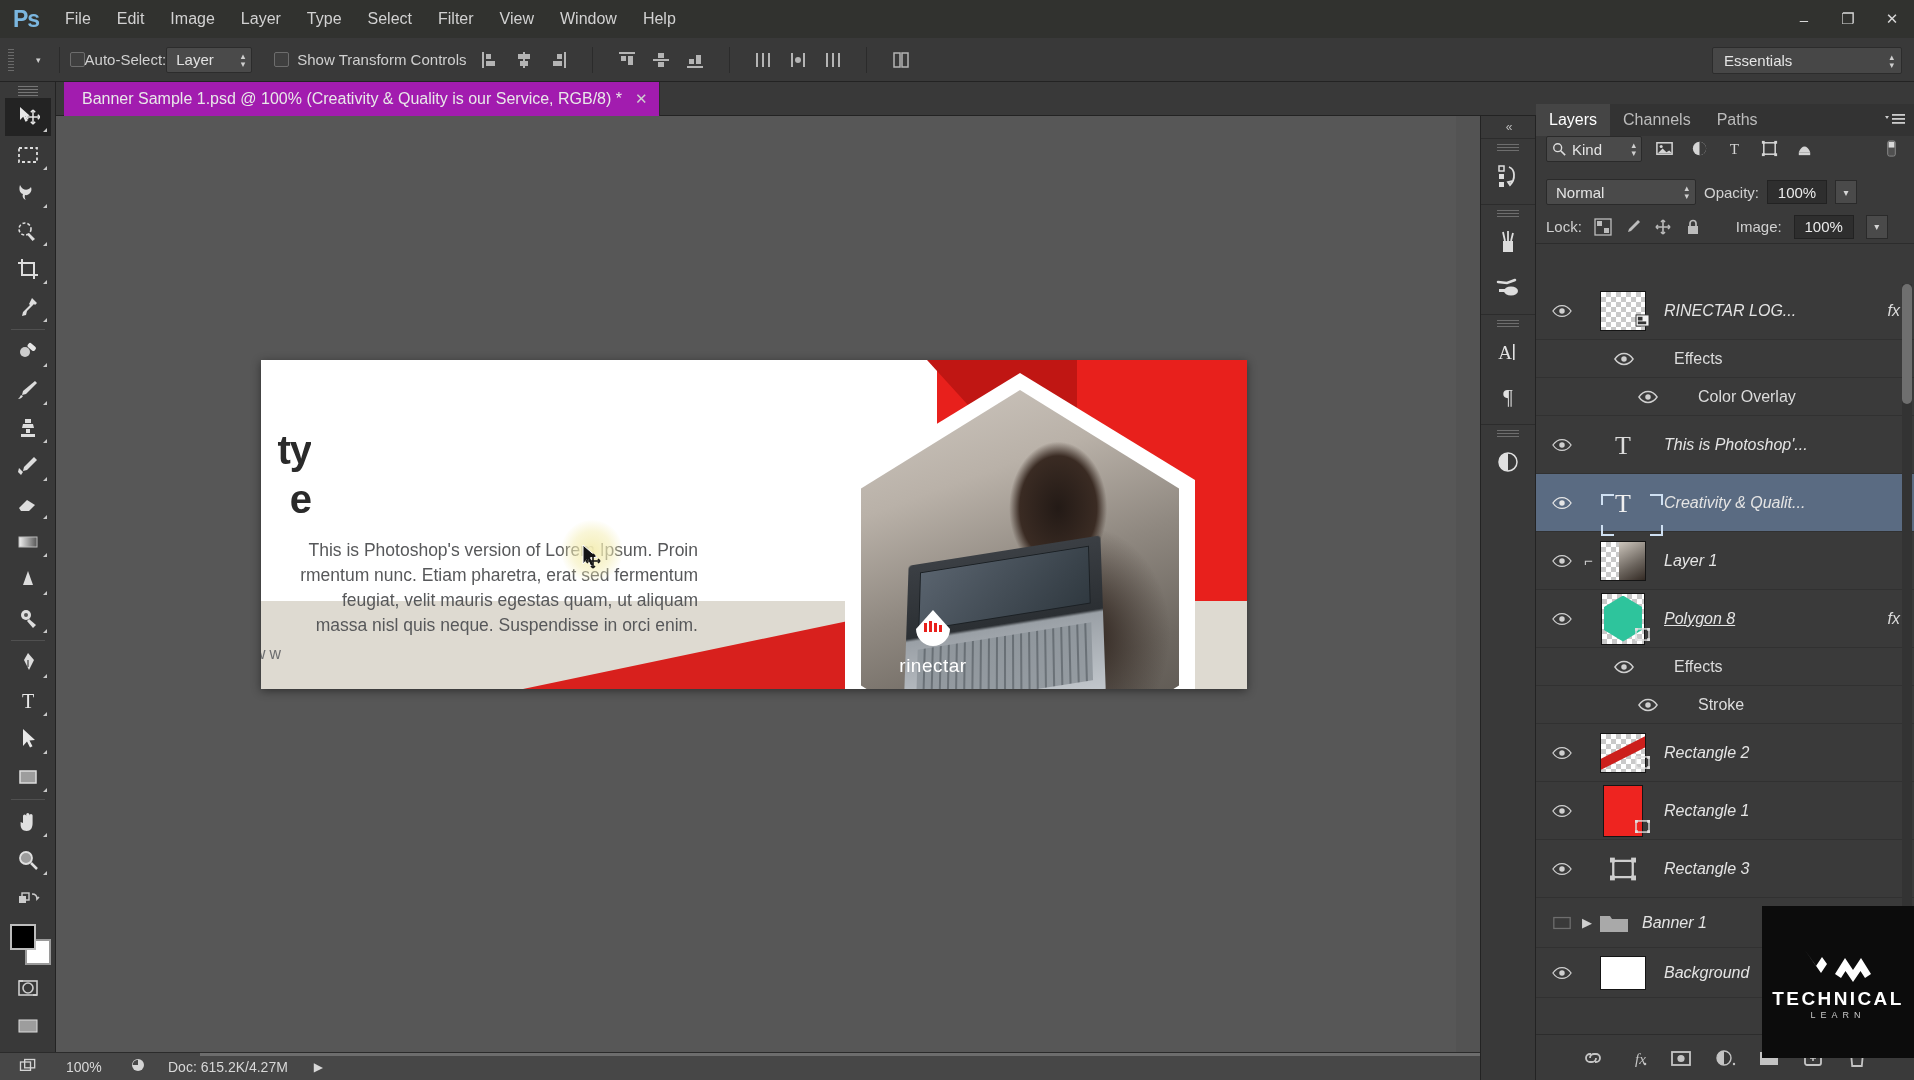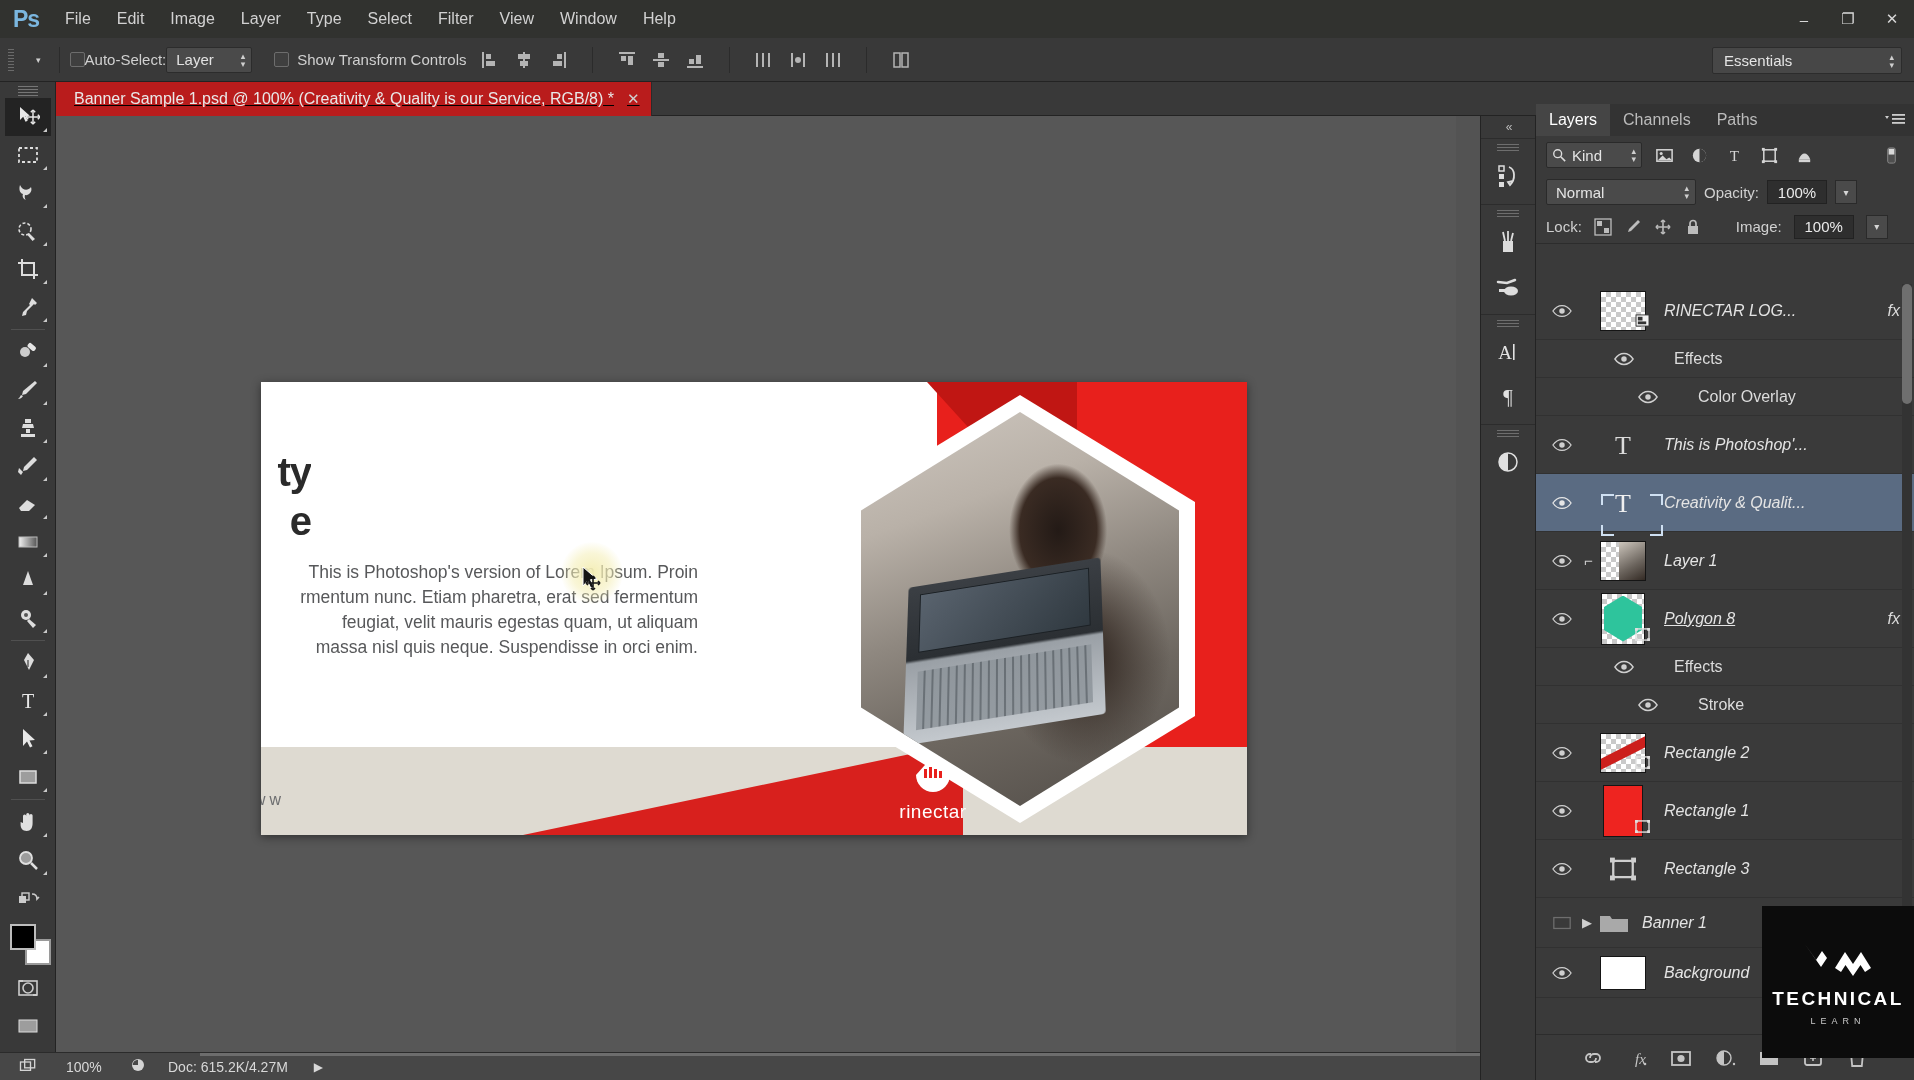--- a/index.html
+++ b/index.html
@@ -59,23 +59,23 @@
     color: #e4e4e4; font-size: 15px; display: flex; align-items: center;
     justify-content: space-between; padding: 0 7px 0 11px;
   }
 
   
   .tabbar {
     position: absolute; top: 82px; left: 56px; right: 0; height: 34px;
     background: #393939; border-bottom: 1px solid #232323;
   }
   .doctab {
-    position: absolute; left: 0; top: 0; height: 34px;
-    background: #b91c1c; display: flex; align-items: center;
-    padding: 0 8px 0 18px; gap: 10px; border-right: 1px solid #2b2b2b; text-decoration: underline;
+    position: absolute; left: 8px; top: 0; height: 34px;
+    background: #a21caf; display: flex; align-items: center;
+    padding: 0 8px 0 18px; gap: 10px; border-right: 1px solid #2b2b2b;
   }
   .doctab-title { color: #e9e9e9; font-size: 16px; white-space: nowrap; }
   .doctab-close { color: #cfcfcf; font-size: 15px; padding: 0 3px; }
 
   
   .toolbar {
     position: absolute; top: 82px; left: 0; width: 56px; bottom: 0;
     background: #393939; border-right: 1px solid #232323;
     display: flex; flex-direction: column; align-items: center;
   }
@@ -95,21 +95,21 @@
     background: #000; border: 2px solid #bdbdbd; }
   .sw-bg { position: absolute; left: 20px; top: 18px; width: 26px; height: 26px;
     background: #fff; border: 2px solid #9a9a9a; }
 
   
   .canvasarea {
     position: absolute; top: 116px; left: 56px; width: 1400px; bottom: 28px;
     background: #575757; overflow: hidden;
   }
   .canvas-doc {
-    position: absolute; left: 205px; top: 266px; width: 986px; height: 453px;
+    position: absolute; left: 205px; top: 244px; width: 986px; height: 329px;
     background: #fff; box-shadow: 0 2px 9px rgba(0,0,0,.45);
     overflow: hidden;
   }
   
   .bn-white { position: absolute; inset: 0; background: #fff; }
   .bn-bottombar { position: absolute; left: 0; bottom: 0; width: 100%; height: 88px; background: #dedad1; }
   .bn-red-right { position: absolute; right: 0; top: 0; width: 310px; height: 100%; background: #e8201c; }
   .bn-red-dark { position: absolute; right: 170px; top: 0; width: 150px; height: 165px;
     background: #c01613; clip-path: polygon(0 0,100% 0,100% 100%); }
   .bn-red-tri { position: absolute; left: 262px; bottom: 0; width: 440px; height: 92px;
@@ -201,21 +201,21 @@
   }
   .lp-tabs {
     height: 32px; background: #333333; display: flex; align-items: flex-end; position: relative;
   }
   .lp-tab {
     padding: 0 13px; height: 32px; line-height: 32px; color: #bcbcbc; font-size: 16px;
   }
   .lp-tab.active { background: #454545; color: #ffffff; margin-top: 48px; }
   .lp-menu { position: absolute; right: 8px; top: 8px; width: 22px; height: 16px; }
   .lp-filter {
-    height: 38px; display: flex; align-items: center; gap: 9px; padding: 0 10px;
+    height: 38px; display: flex; gap: 9px; padding: 0 10px;
     background: #3a3a3a;
   }
   .kind-box {
     width: 96px; height: 26px; background: #4a4a4a; border: 1px solid #2a2a2a; border-radius: 2px;
     display: flex; align-items: center; gap: 6px; padding: 0 5px; color: #e4e4e4; font-size: 15px;
   }
   .fbtn { width: 26px; height: 24px; display: flex; align-items: center; justify-content: center; }
   .fbtn svg { width: 19px; height: 19px; }
   .lp-blend {
     height: 36px; display: flex; align-items: center; gap: 8px; padding: 0 10px;
@@ -278,21 +278,21 @@
   .fbtn2 { width: 22px; height: 22px; opacity: .9; }
   .panel-scroll {
     position: absolute; right: 2px; top: 180px; width: 10px; bottom: 50px; background: #333;
   }
   .panel-thumbv { position: absolute; left: 0; top: 0; width: 10px; height: 120px; background: #6f6f6f; border-radius: 5px; }
 
   
   .watermark {
     position: absolute; right: 0; bottom: 22px; width: 152px; height: 152px;
     background: #0c0c0c; display: flex; flex-direction: column;
-    align-items: center; justify-content: center; gap: 6px;
+    align-items: center; justify-content: center; 
   }
   .wm-mark { width: 74px; height: 44px; }
   .wm-t1 { color: #fff; font-size: 19px; letter-spacing: 2.4px; font-weight: bold; }
   .wm-t2 { color: #c9c9c9; font-size: 9px; letter-spacing: 5px; text-align: right; }
 </style>
 </head>
 <body>
 
 <div class="app">
 

